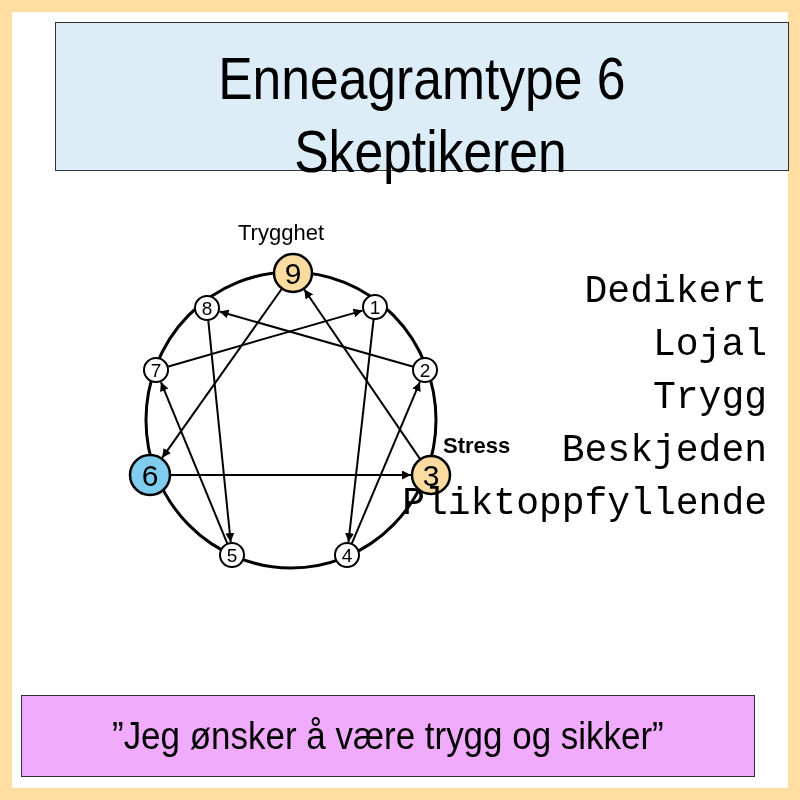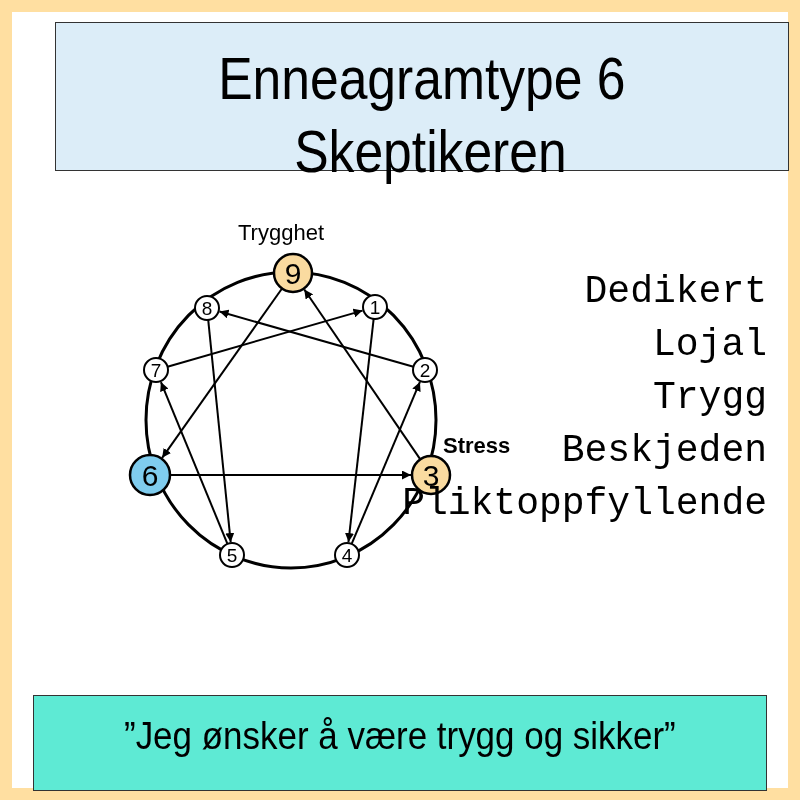--- a/index.html
+++ b/index.html
@@ -6,22 +6,22 @@
   body { width: 800px; height: 800px; background: #FFDFA1; position: relative; overflow: hidden;
          font-family: "Liberation Sans", sans-serif; color: #000; }
   .inner { position: absolute; left: 12px; top: 12px; width: 776px; height: 776px; background: #fff; }
   .title-box { position: absolute; left: 33px; top: 22px; width: 734px; height: 149px;
                background: #DCEDF8; border: 1px solid #333; box-sizing: border-box; margin-left: 22px; }
   .title-line { position: absolute; left: 0; width: 100%; text-align: center; font-size: 60px;
                 line-height: 60px; }
   .title-line span { display: inline-block; transform: scaleX(0.86); transform-origin: center; }
   .t1 { top: 26px; }
   .t2 { top: 99px; padding-left: 8px; }
-  .quote-box { position: absolute; left: 33px; top: 695px; width: 734px; height: 96px;
-               background: #5eead4; border: 1px solid #333; box-sizing: border-box;
+  .quote-box { position: absolute; left: 21px; top: 695px; width: 734px; height: 82px;
+               background: #f0abfc; border: 1px solid #333; box-sizing: border-box;
                text-align: center; }
   .quote-box span { display: inline-block; font-size: 38px; line-height: 80px; transform: scaleX(0.92); }
   .traits { position: absolute; right: 33px; top: 265px; text-align: right; font-family: Liberation Mono, monospace; }
   .trait { font-size: 38px; line-height: 53px; height: 53px; white-space: nowrap; }
   svg.diagram { position: absolute; left: 0; top: 0; }
   .label { position: absolute; font-size: 22px; line-height: 22px; white-space: nowrap; }
 </style>
 </head>
 <body>
 

